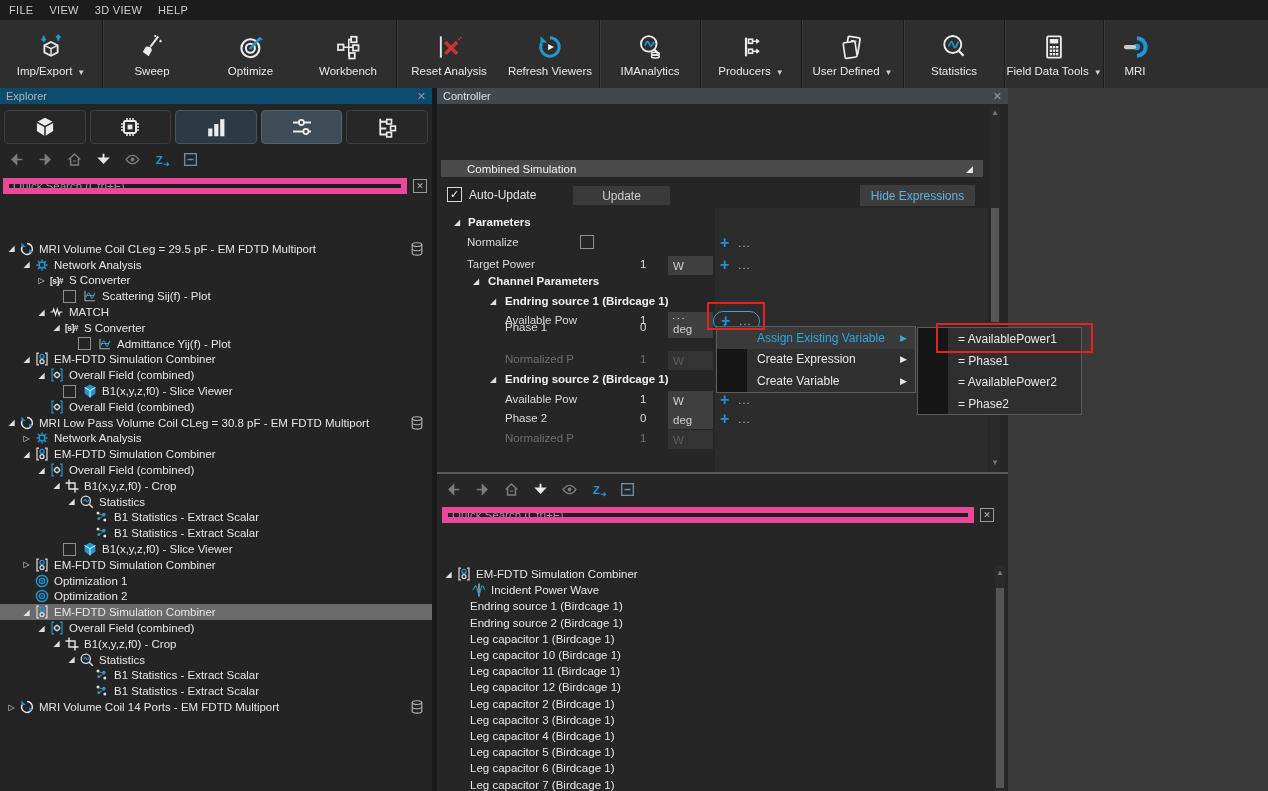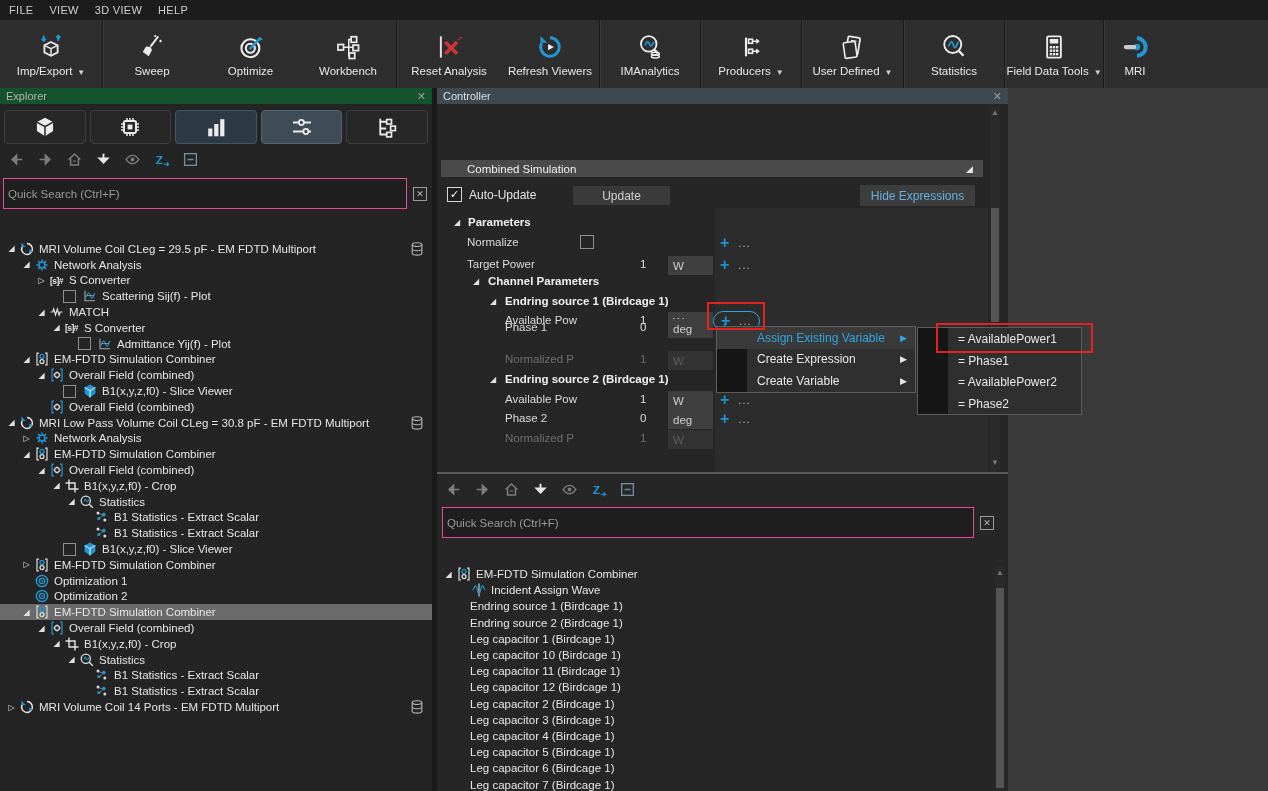--- a/index.html
+++ b/index.html
@@ -21,38 +21,38 @@
   .tblabelrow { display:flex; align-items:flex-end; gap:5px; }
   .tblabel { font-size:11.5px; color:#e8e8e8; white-space:nowrap; }
   .dd { font-size:8px; color:#d0d0d0; }
 
   
   #explorer { left:0; top:88px; width:432px; height:703px; background:#242424; }
   #controller { left:437px; top:88px; width:571px; height:703px; background:#262626; }
   #viewport { left:1008px; top:88px; width:260px; height:703px; background:#3a3a3a; }
   .paneltitle { height:16px; display:flex; align-items:center; padding:0 6px;
     font-size:11px; justify-content:space-between; }
-  #explorer .paneltitle { background:#14532d; color:#b4b4b4; }
+  #explorer .paneltitle { background:#0c4a6e; color:#b4b4b4; }
   #controller .paneltitle { background:#3e4952; color:#d9e0e5; }
   .panelclose { color:#9a9a9a; font-size:11px; }
 
   
   #viewbtns { left:4px; top:22px; width:424px; height:34px; display:flex; gap:4px; }
   .viewbtn { flex:1; border:1px solid #3e3e3e; border-radius:4px; background:#272727;
     display:flex; align-items:center; justify-content:center; }
   .viewbtn.active-dark { background:#2b3a44; border-color:#44565f; }
   .viewbtn.active-light { background:#3d4c57; border-color:#53646e; }
 
   
   .navrow { display:flex; align-items:center; gap:12px; }
   .navicn { width:17px; height:17px; display:flex; align-items:center; justify-content:center; }
 
   
   .searchwrap { display:flex; align-items:center; gap:6px; }
-  .searchbox { flex:1; height:31px; background:#1f1f1f; border:1px solid #ec4899;
+  .searchbox { flex:1; height:16px; background:#1f1f1f; border:6px solid #ec4899;
     color:#a8a8a8; font-size:11.5px; font-family:"Liberation Sans",sans-serif; padding:0 4px; }
   .searchbox::placeholder { color:#9a9a9a; }
   .clearbtn { width:14px; height:14px; border:1px solid #9a9a9a; color:#b8b8b8;
     font-size:9px; display:flex; align-items:center; justify-content:center; }
 
   
   .trow { display:flex; align-items:center; font-size:11.5px; white-space:nowrap; }
   .trow.selected { background:#6b6b6b; }
   .expander { width:13px; font-size:8px; color:#e0e0e0; flex:0 0 13px; text-align:center; }
   .cb { width:13px; height:13px; border:1px solid #8f8f8f; background:transparent;
@@ -941,21 +941,21 @@
       </div>
       <div class="trow" style="height: 16.2px;">
         <span style="flex: 0 0 20px;"></span>
         <span style="flex: 0 0 13px;"></span>
         <span class="ticon">
           <svg width="16" height="16" viewBox="0 0 16 16" xmlns="http://www.w3.org/2000/svg">
             <path d="M8 1.5v13" stroke="#dcdcdc" stroke-width="1.1"></path>
             <path d="M1.5 8c1.6 0 1.6-4.2 3.2-4.2S6.4 12.2 8 12.2 9.6 3.8 11.2 3.8s1.6 4.2 3.2 4.2" fill="none" stroke="#2196d3" stroke-width="1.2"></path>
           </svg>
         </span>
-        <span class="tlabel">Incident Assign Wave</span>
+        <span class="tlabel">Incident Power Wave</span>
       </div>
       <div class="trow" style="height: 16.2px;">
         <span style="flex: 0 0 20px;"></span>
         <span style="flex: 0 0 13px;"></span>
         <span class="tlabel">Endring source 1  (Birdcage 1)</span>
       </div>
       <div class="trow" style="height: 16.2px;">
         <span style="flex: 0 0 20px;"></span>
         <span style="flex: 0 0 13px;"></span>
         <span class="tlabel">Endring source 2  (Birdcage 1)</span>

